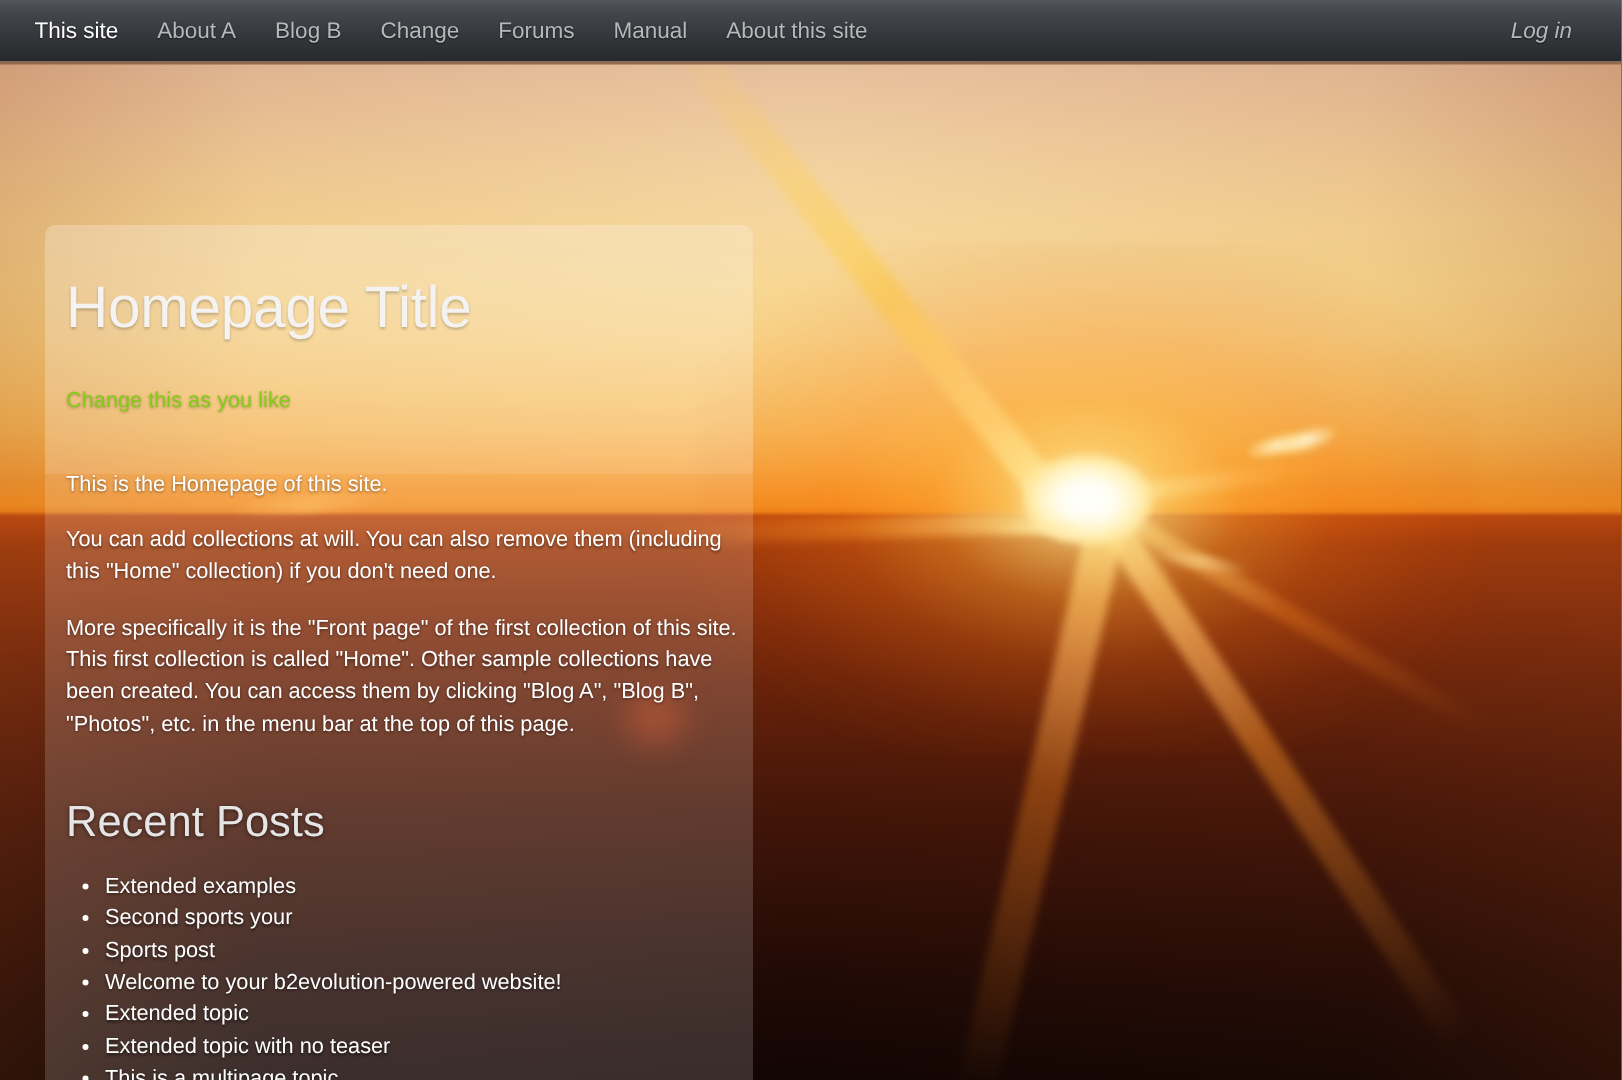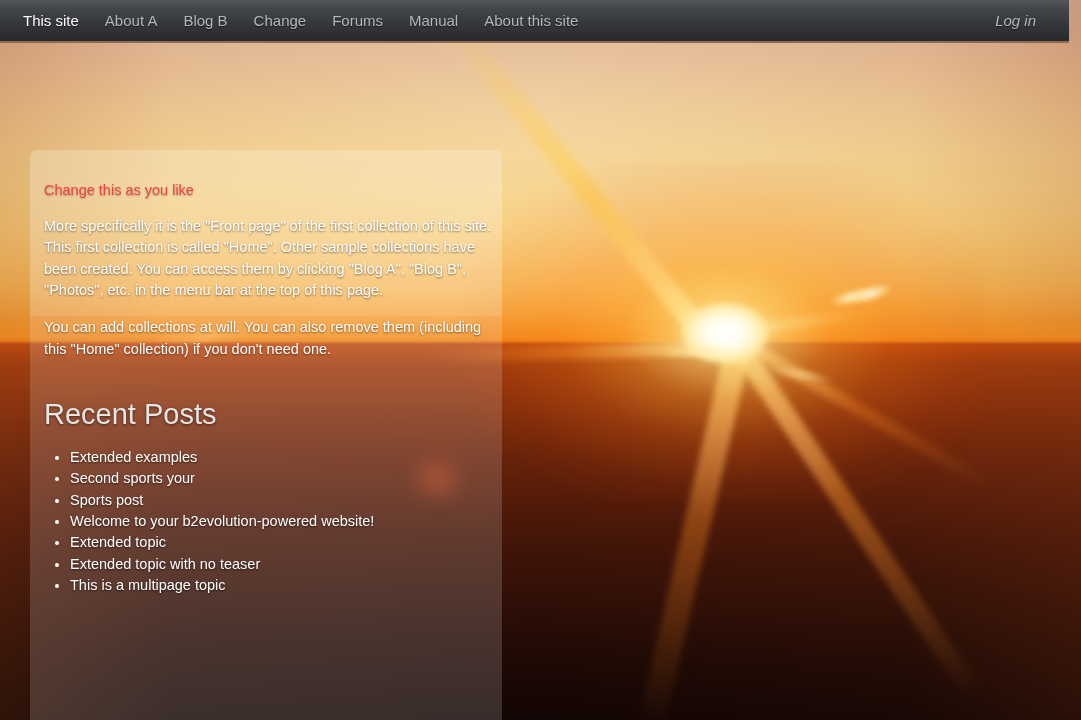--- a/index.html
+++ b/index.html
@@ -130,21 +130,21 @@
     transform: rotate(10deg); }
   .flare.f5 { left: 410px; top: 455px; width: 54px; height: 48px;
     background: radial-gradient(ellipse at center, rgba(255,90,30,0.42), rgba(220,60,15,0.12) 60%, rgba(180,40,10,0) 100%);
     filter: blur(8px); }
   .flare.f6 { left: 150px; top: 330px; width: 110px; height: 12px;
     background: linear-gradient(to right, rgba(255,150,40,0), rgba(255,190,90,0.45), rgba(255,150,40,0));
     transform: rotate(-5deg); }
 
   
   .navbar {
-    position: absolute; top: 0; left: 0; right: 12px;
+    position: absolute; top: 0; left: 0; right: 0;
     height: 43px;
     background: linear-gradient(to bottom, #53565b 0%, #44474c 18%, #36383d 55%, #2c2e32 85%, #26282c 100%);
     border-bottom: 2px solid #8d6a52;
     display: flex; align-items: center;
     z-index: 30;
   }
   .nav-left { display: flex; align-items: center; padding-left: 10px; }
   .nav-right { margin-left: auto; padding-right: 20px; display: flex; align-items: center; font-style: italic; }
   .nav-item {
     color: #b6b8bb;
@@ -193,21 +193,21 @@
     line-height: 1.05;
     letter-spacing: -0.2px;
     color: #f4f3f1;
     text-shadow: 0 1px 2px rgba(0,0,0,0.22);
   }
   .tagline {
     margin: 0;
     padding-top: 31px;
     font-size: 14.5px;
     line-height: 1.3;
-    color: #ef4444;
+    color: #84cc16;
     text-shadow: 0 1px 2px rgba(0,0,0,0.30);
   }
   .intro-lead {
     margin: 0;
     padding-top: 36px;
     font-size: 14.5px;
     line-height: 1.45;
     color: #ffffff;
     text-shadow: 0 1px 2px rgba(0,0,0,0.45);
   }
@@ -280,24 +280,26 @@
     </div>
     <div class="nav-right">
       <div class="nav-item">Log in</div>
     </div>
   </nav>
 
   <div class="panel"></div>
   <div class="panel-head"></div>
 
   <div class="content">
+    <h1 class="page-title">Homepage Title</h1>
     <p class="tagline">Change this as you like</p>
 
+    <p class="intro-lead">This is the Homepage of this site.</p>
+    <p class="para">You can add collections at will. You can also remove them (including this "Home" collection) if you don't need one.</p>
     <p class="para">More specifically it is the "Front page" of the first collection of this site. This first collection is called "Home". Other sample collections have been created. You can access them by clicking "Blog A", "Blog B", "Photos", etc. in the menu bar at the top of this page.</p>
-    <p class="para">You can add collections at will. You can also remove them (including this "Home" collection) if you don't need one.</p>
 
     <h2 class="section-title">Recent Posts</h2>
     <ul class="post-list">
       <li>Extended examples</li>
       <li>Second sports your</li>
       <li>Sports post</li>
       <li>Welcome to your b2evolution-powered website!</li>
       <li>Extended topic</li>
       <li>Extended topic with no teaser</li>
       <li>This is a multipage topic</li>

